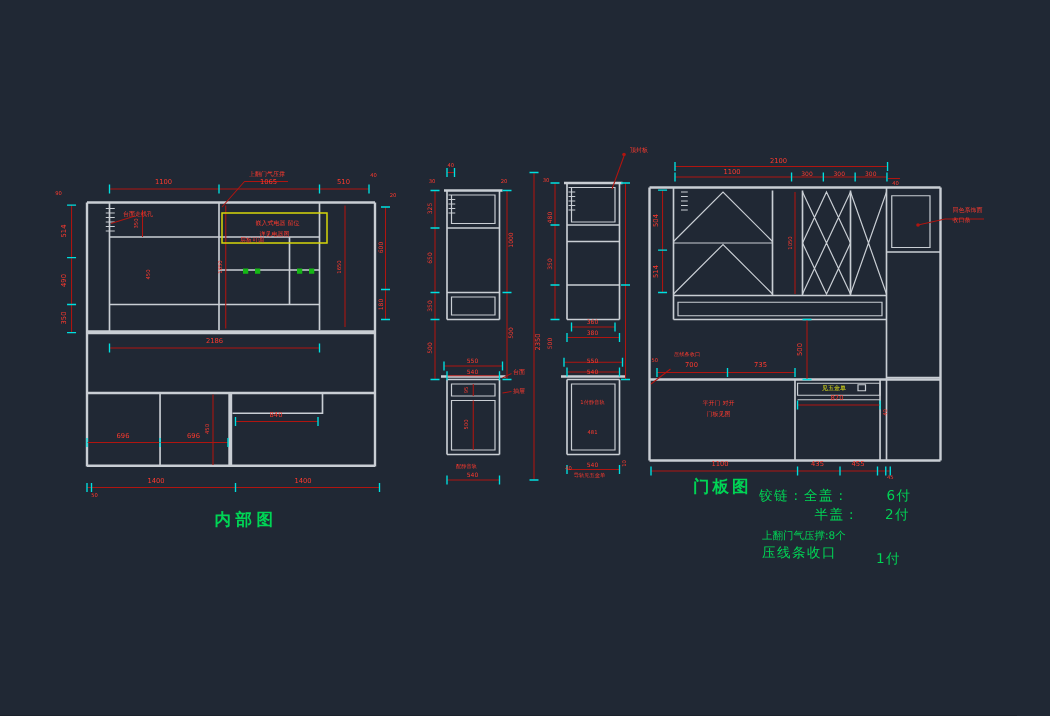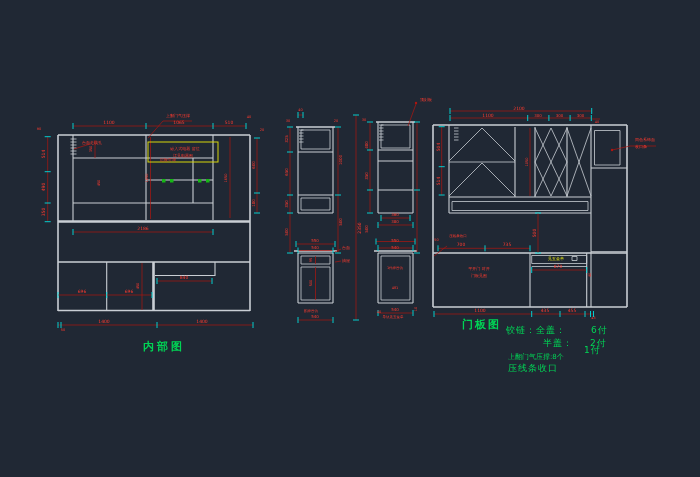--- a/index.html
+++ b/index.html
@@ -214,14 +214,14 @@
 
   <div class="title" style="left:143px;top:339px;">内部图</div>
   <div class="title" style="left:462px;top:317px;letter-spacing:2px;">门板图</div>
 
   <div class="note" style="left:506px;top:324px;">铰链：全盖：</div>
   <div class="note" style="left:591px;top:324px;">6付</div>
   <div class="note" style="left:543px;top:337px;">半盖：</div>
   <div class="note" style="left:590px;top:337px;">2付</div>
   <div class="note small" style="left:508px;top:352px;">上翻门气压撑:8个</div>
   <div class="note" style="left:508px;top:362px;">压线条收口</div>
-  <div class="note" style="left:584px;top:344px;">1付</div>
+  <div class="note" style="left:584px;top:366px;">1付</div>
 </div>
 
 </body></html>

